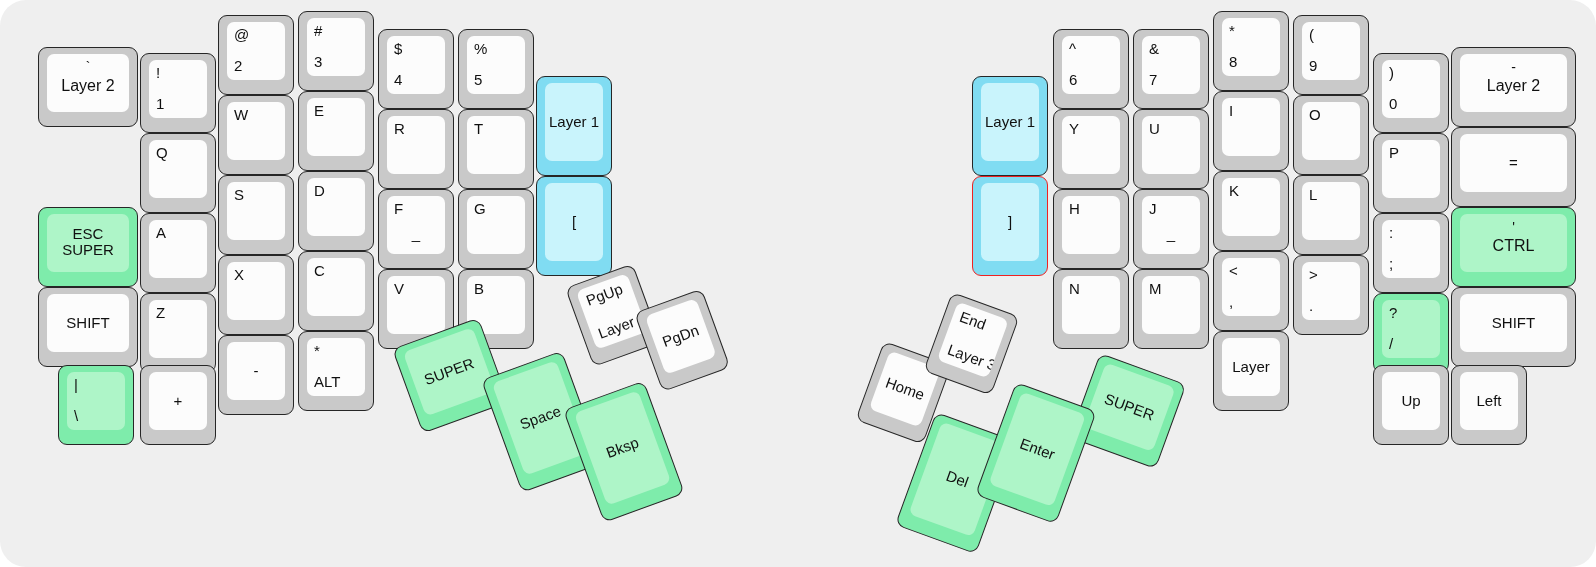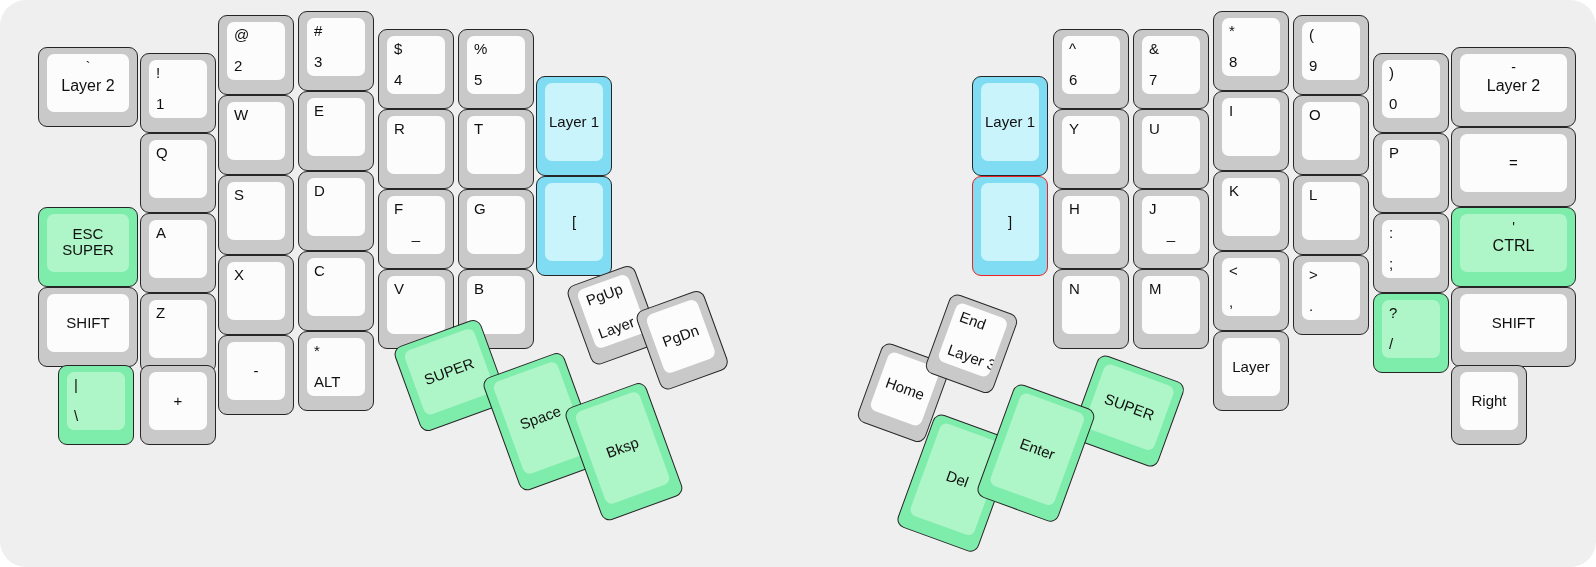--- a/index.html
+++ b/index.html
@@ -401,23 +401,28 @@
       <div class="key" style="left: 1451px; top: 287px; width: 125px; height: 80px; background: rgb(201, 201, 201); border-color: rgb(38, 38, 38);">
         <div class="face" style="background: rgb(252, 252, 252);">
           <div class="lg mid" style="color: rgb(16, 16, 16);">SHIFT</div>
         </div>
       </div>
       <div class="key" style="left: 1213px; top: 331px; width: 76px; height: 80px; background: rgb(201, 201, 201); border-color: rgb(38, 38, 38);">
         <div class="face" style="background: rgb(252, 252, 252);">
           <div class="lg mid" style="color: rgb(16, 16, 16);">Layer</div>
         </div>
       </div>
+      <div class="key" style="left: 1373px; top: 365px; width: 76px; height: 80px; background: rgb(201, 201, 201); border-color: rgb(38, 38, 38);">
+        <div class="face" style="background: rgb(252, 252, 252);">
+          <div class="lg mid" style="color: rgb(16, 16, 16);">Up</div>
+        </div>
+      </div>
       <div class="key" style="left: 1451px; top: 365px; width: 76px; height: 80px; background: rgb(201, 201, 201); border-color: rgb(38, 38, 38);">
         <div class="face" style="background: rgb(252, 252, 252);">
-          <div class="lg mid" style="color: rgb(16, 16, 16);">Right</div>
+          <div class="lg mid" style="color: rgb(16, 16, 16);">Left</div>
         </div>
       </div>
       <div class="key" style="left: 884px; top: 341px; width: 72px; height: 84px; transform: rotate(20deg); background: rgb(201, 201, 201); border-color: rgb(38, 38, 38);">
         <div class="face" style="background: rgb(252, 252, 252);">
           <div class="lg mid" style="color: rgb(16, 16, 16);">Home</div>
         </div>
       </div>
       <div class="key" style="left: 952px; top: 292px; width: 72px; height: 84px; transform: rotate(20deg); background: rgb(201, 201, 201); border-color: rgb(38, 38, 38);">
         <div class="face" style="background: rgb(252, 252, 252);">
           <div class="lg top" style="text-align: left; padding-left: 7px; color: rgb(16, 16, 16);">End</div>

